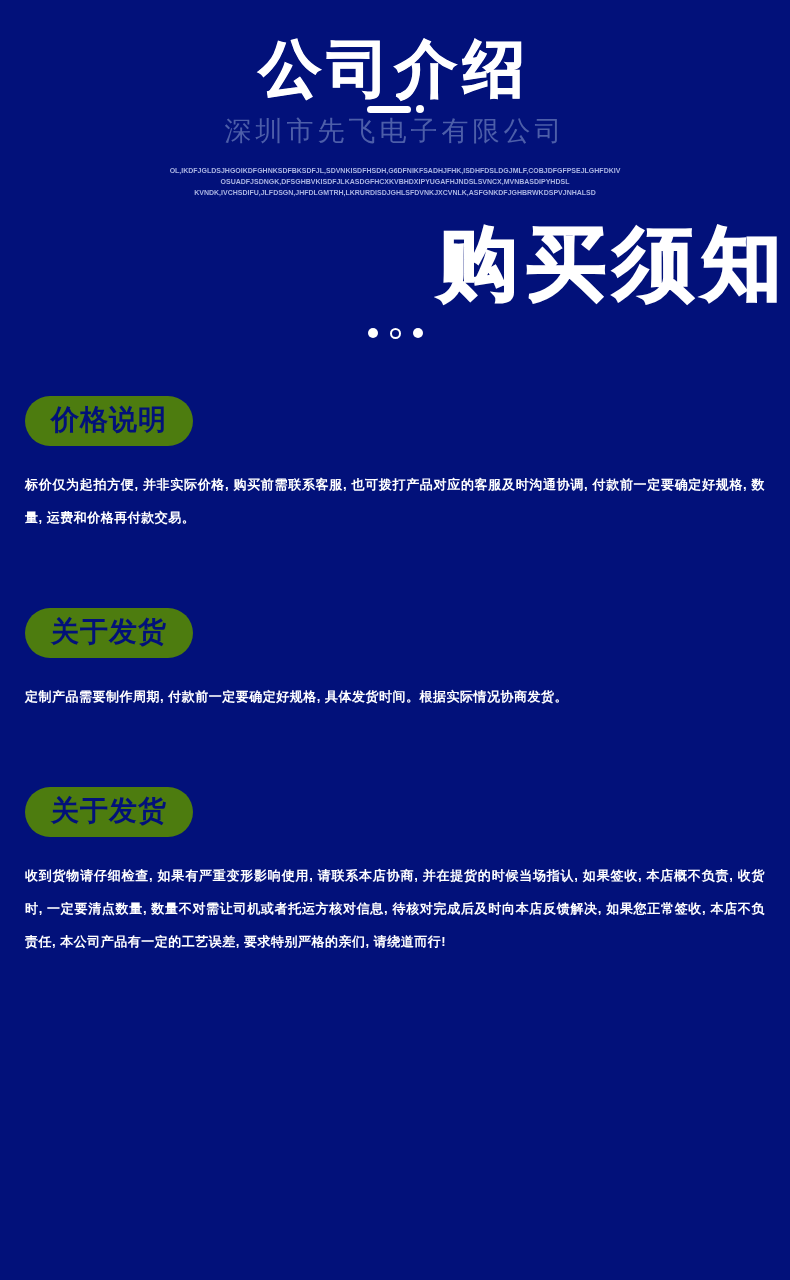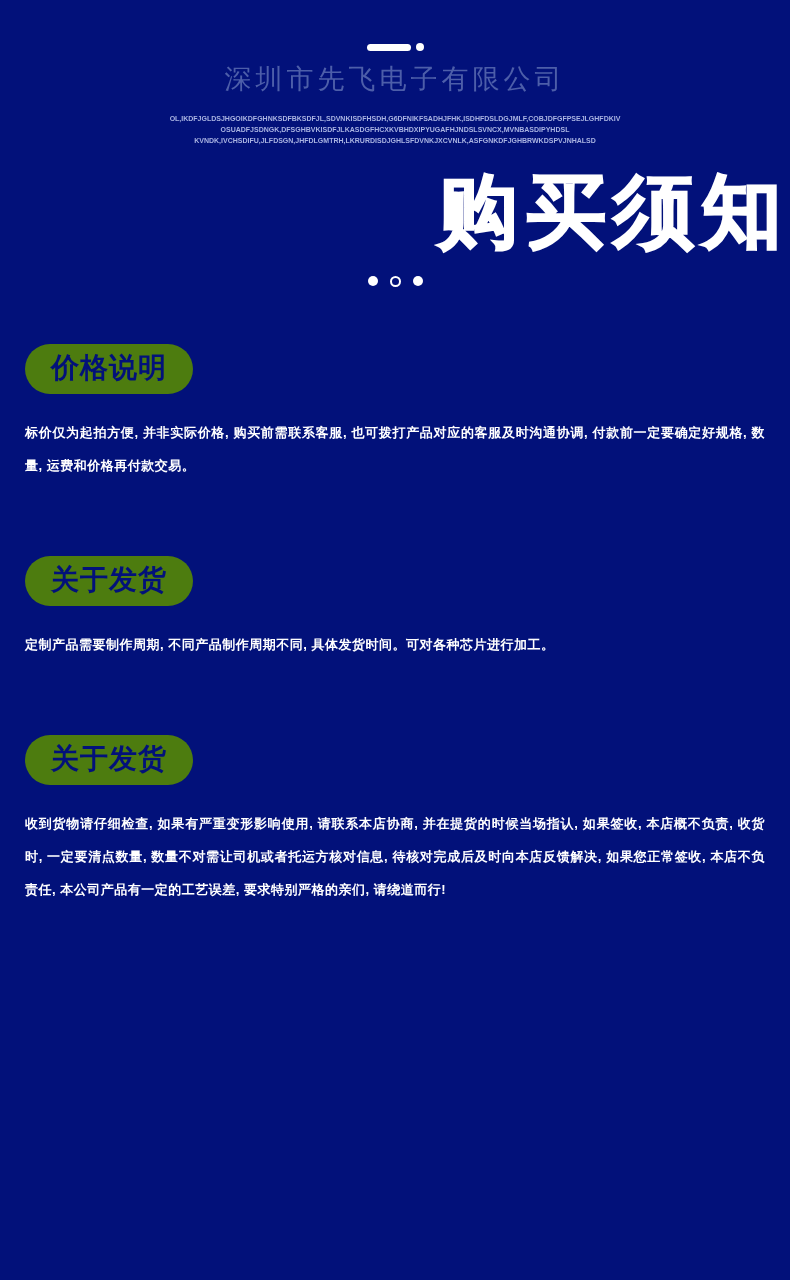--- a/index.html
+++ b/index.html
@@ -47,21 +47,20 @@
   }
   .title-underline-dot {
     width: 8px;
     height: 8px;
     border-radius: 50%;
     background: #ffffff;
     display: inline-block;
     margin-left: 5px;
   }
   .intro-subtitle {
-    margin-top: 10px;
     font-size: 27px;
     font-weight: 400;
     letter-spacing: 4px;
     color: #4d5ea9;
   }
   .fine-print {
     margin-top: 16px;
     font-size: 7px;
     line-height: 11px;
     letter-spacing: 0px;
@@ -139,20 +138,21 @@
     color: #ffffff;
     letter-spacing: 0.5px;
   }
 </style>
 </head>
 <body>
 
 <div class="page">
 
   <div class="intro">
+    <div class="intro-title">公司介绍</div>
 
     <div class="title-underline-row">
       <span class="title-underline-bar"></span>
       <span class="title-underline-dot"></span>
     </div>
 
     <div class="intro-subtitle">深圳市先飞电子有限公司</div>
 
     <div class="fine-print">
       <div>OL,IKDFJGLDSJHGOIKDFGHNKSDFBKSDFJL,SDVNKISDFHSDH,G6DFNIKFSADHJFHK,ISDHFDSLDGJMLF,COBJDFGFPSEJLGHFDKIV</div>
@@ -171,21 +171,21 @@
       <span class="dot-filled"></span>
     </div>
 
     <div class="notice-section first">
       <span class="notice-pill">价格说明</span>
       <div class="notice-body">标价仅为起拍方便, 并非实际价格, 购买前需联系客服, 也可拨打产品对应的客服及时沟通协调, 付款前一定要确定好规格, 数量, 运费和价格再付款交易。</div>
     </div>
 
     <div class="notice-section">
       <span class="notice-pill">关于发货</span>
-      <div class="notice-body">定制产品需要制作周期, 不同产品制作周期不同, 具体发货时间。可对各种芯片进行加工。</div>
+      <div class="notice-body">定制产品需要制作周期, 付款前一定要确定好规格, 具体发货时间。根据实际情况协商发货。</div>
     </div>
 
     <div class="notice-section">
       <span class="notice-pill">关于发货</span>
       <div class="notice-body">收到货物请仔细检查, 如果有严重变形影响使用, 请联系本店协商, 并在提货的时候当场指认, 如果签收, 本店概不负责, 收货时, 一定要清点数量, 数量不对需让司机或者托运方核对信息, 待核对完成后及时向本店反馈解决, 如果您正常签收, 本店不负责任, 本公司产品有一定的工艺误差, 要求特别严格的亲们, 请绕道而行!</div>
     </div>
 
   </div>
 
 </div>

